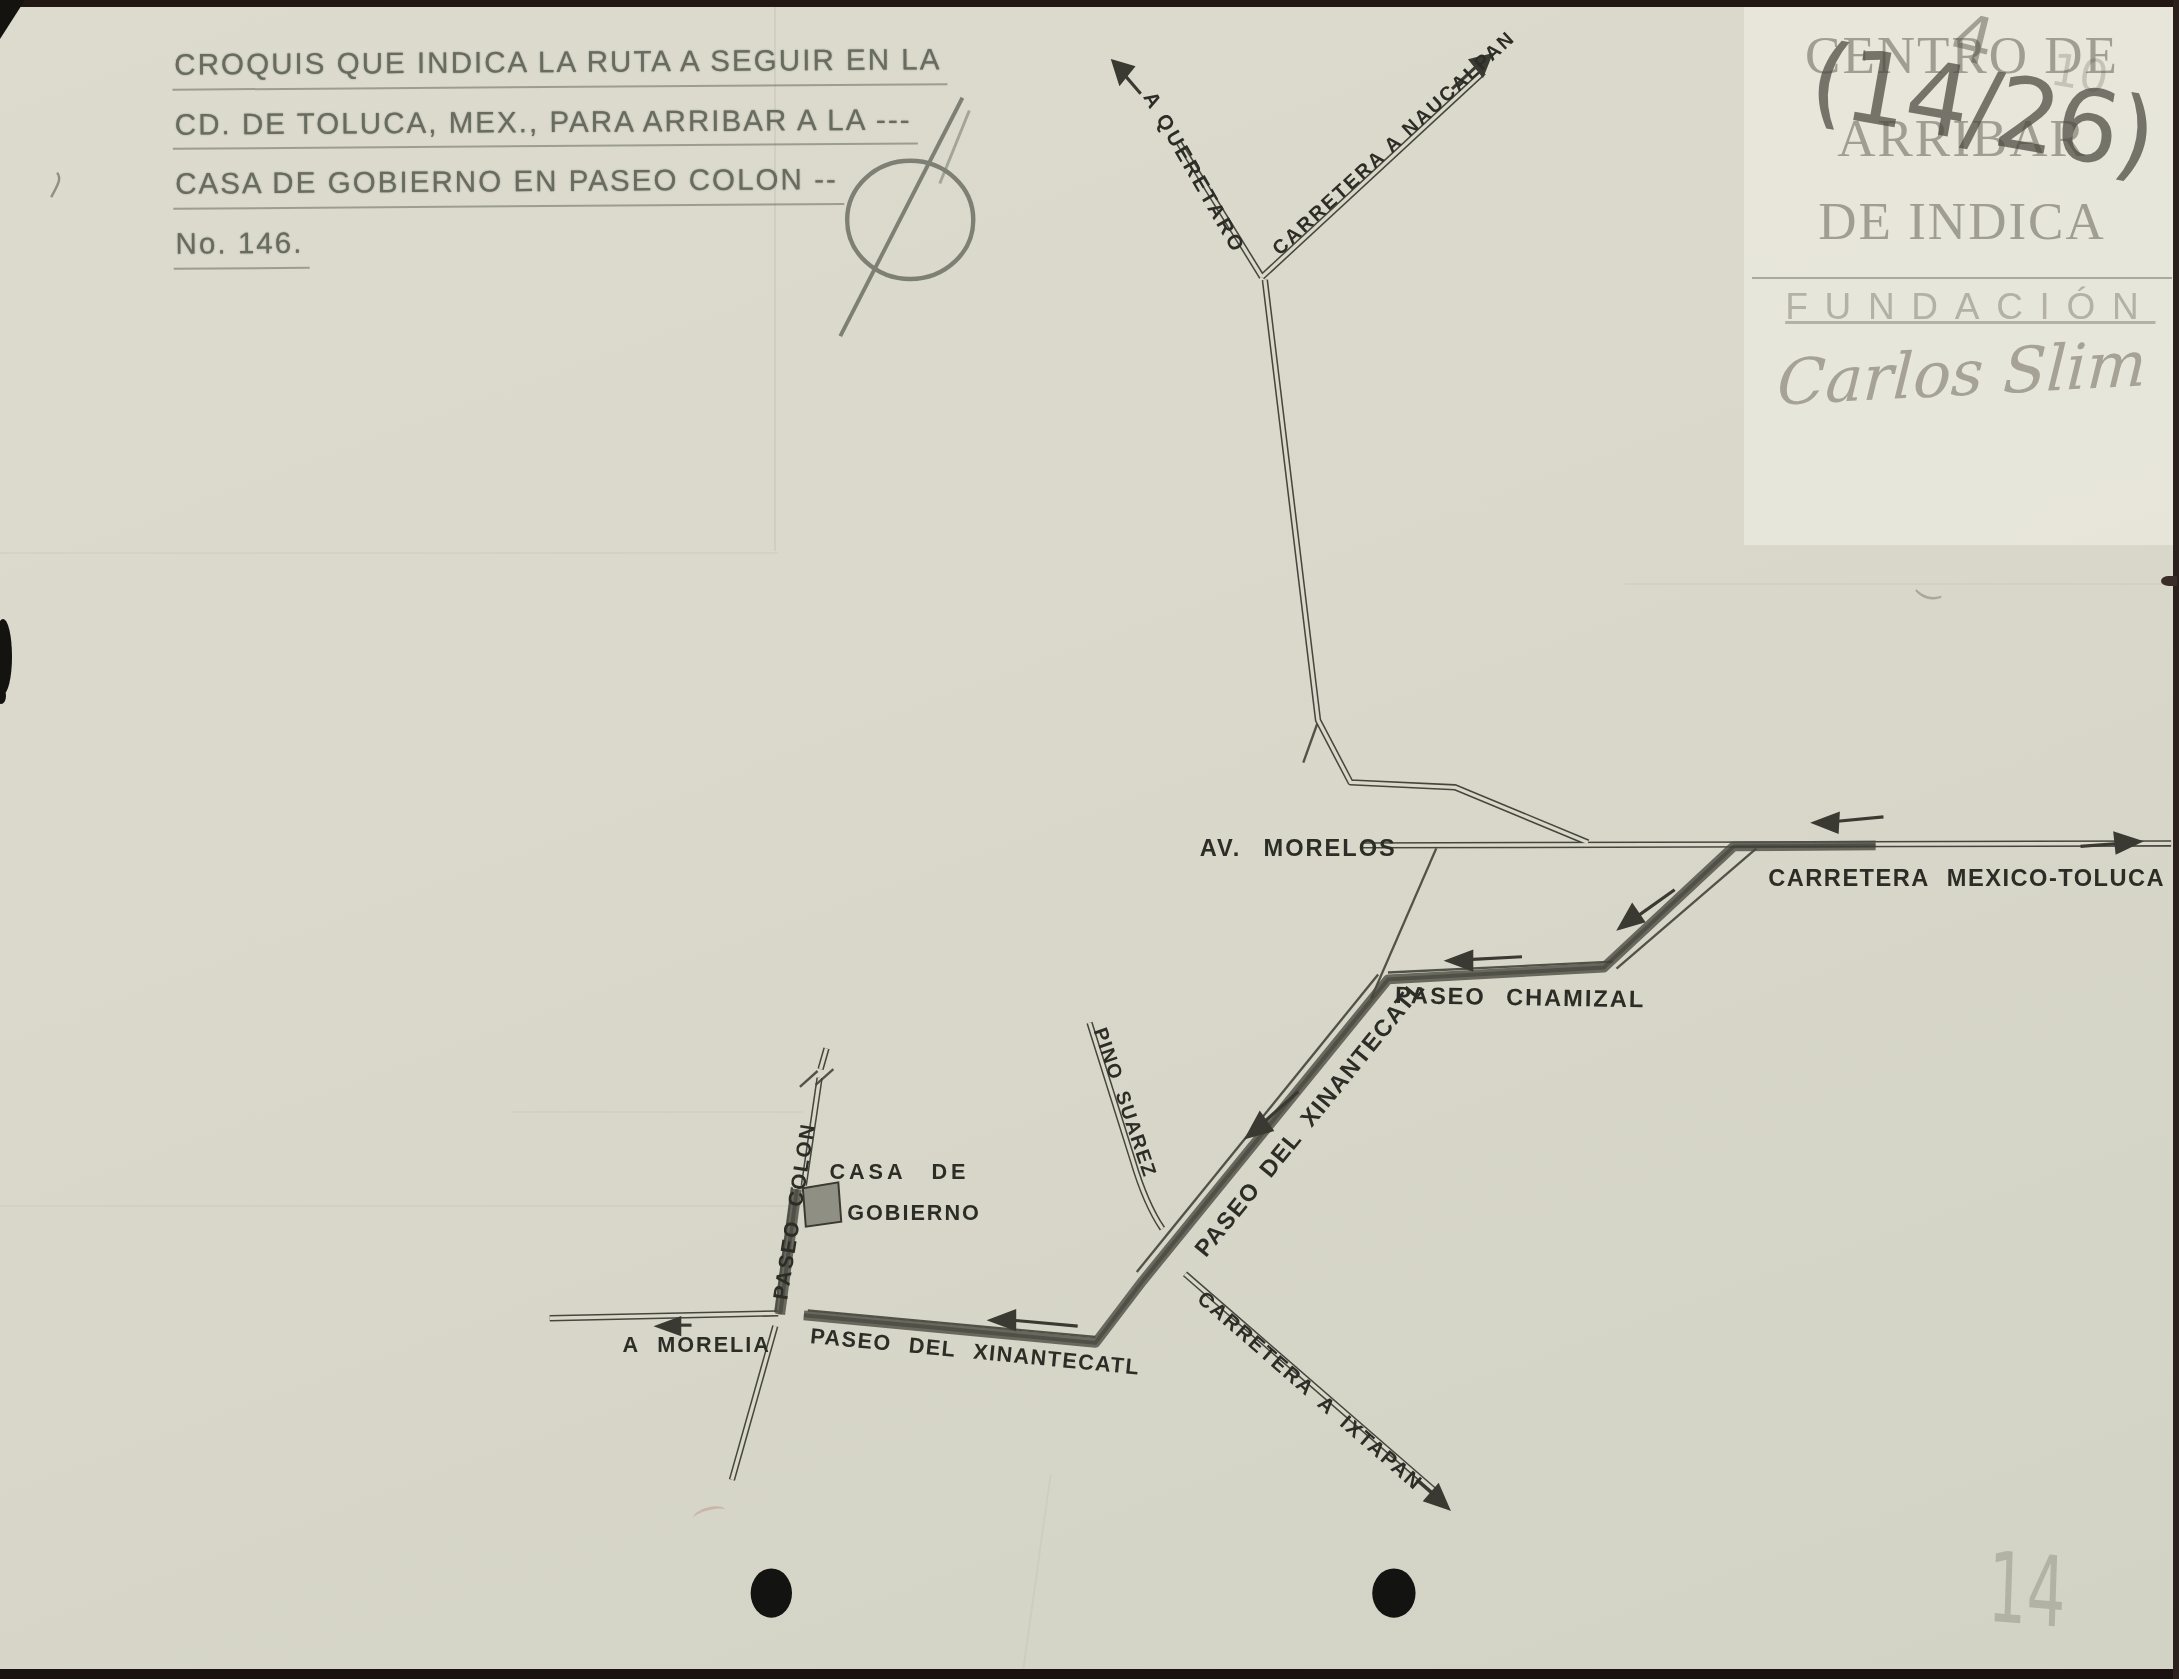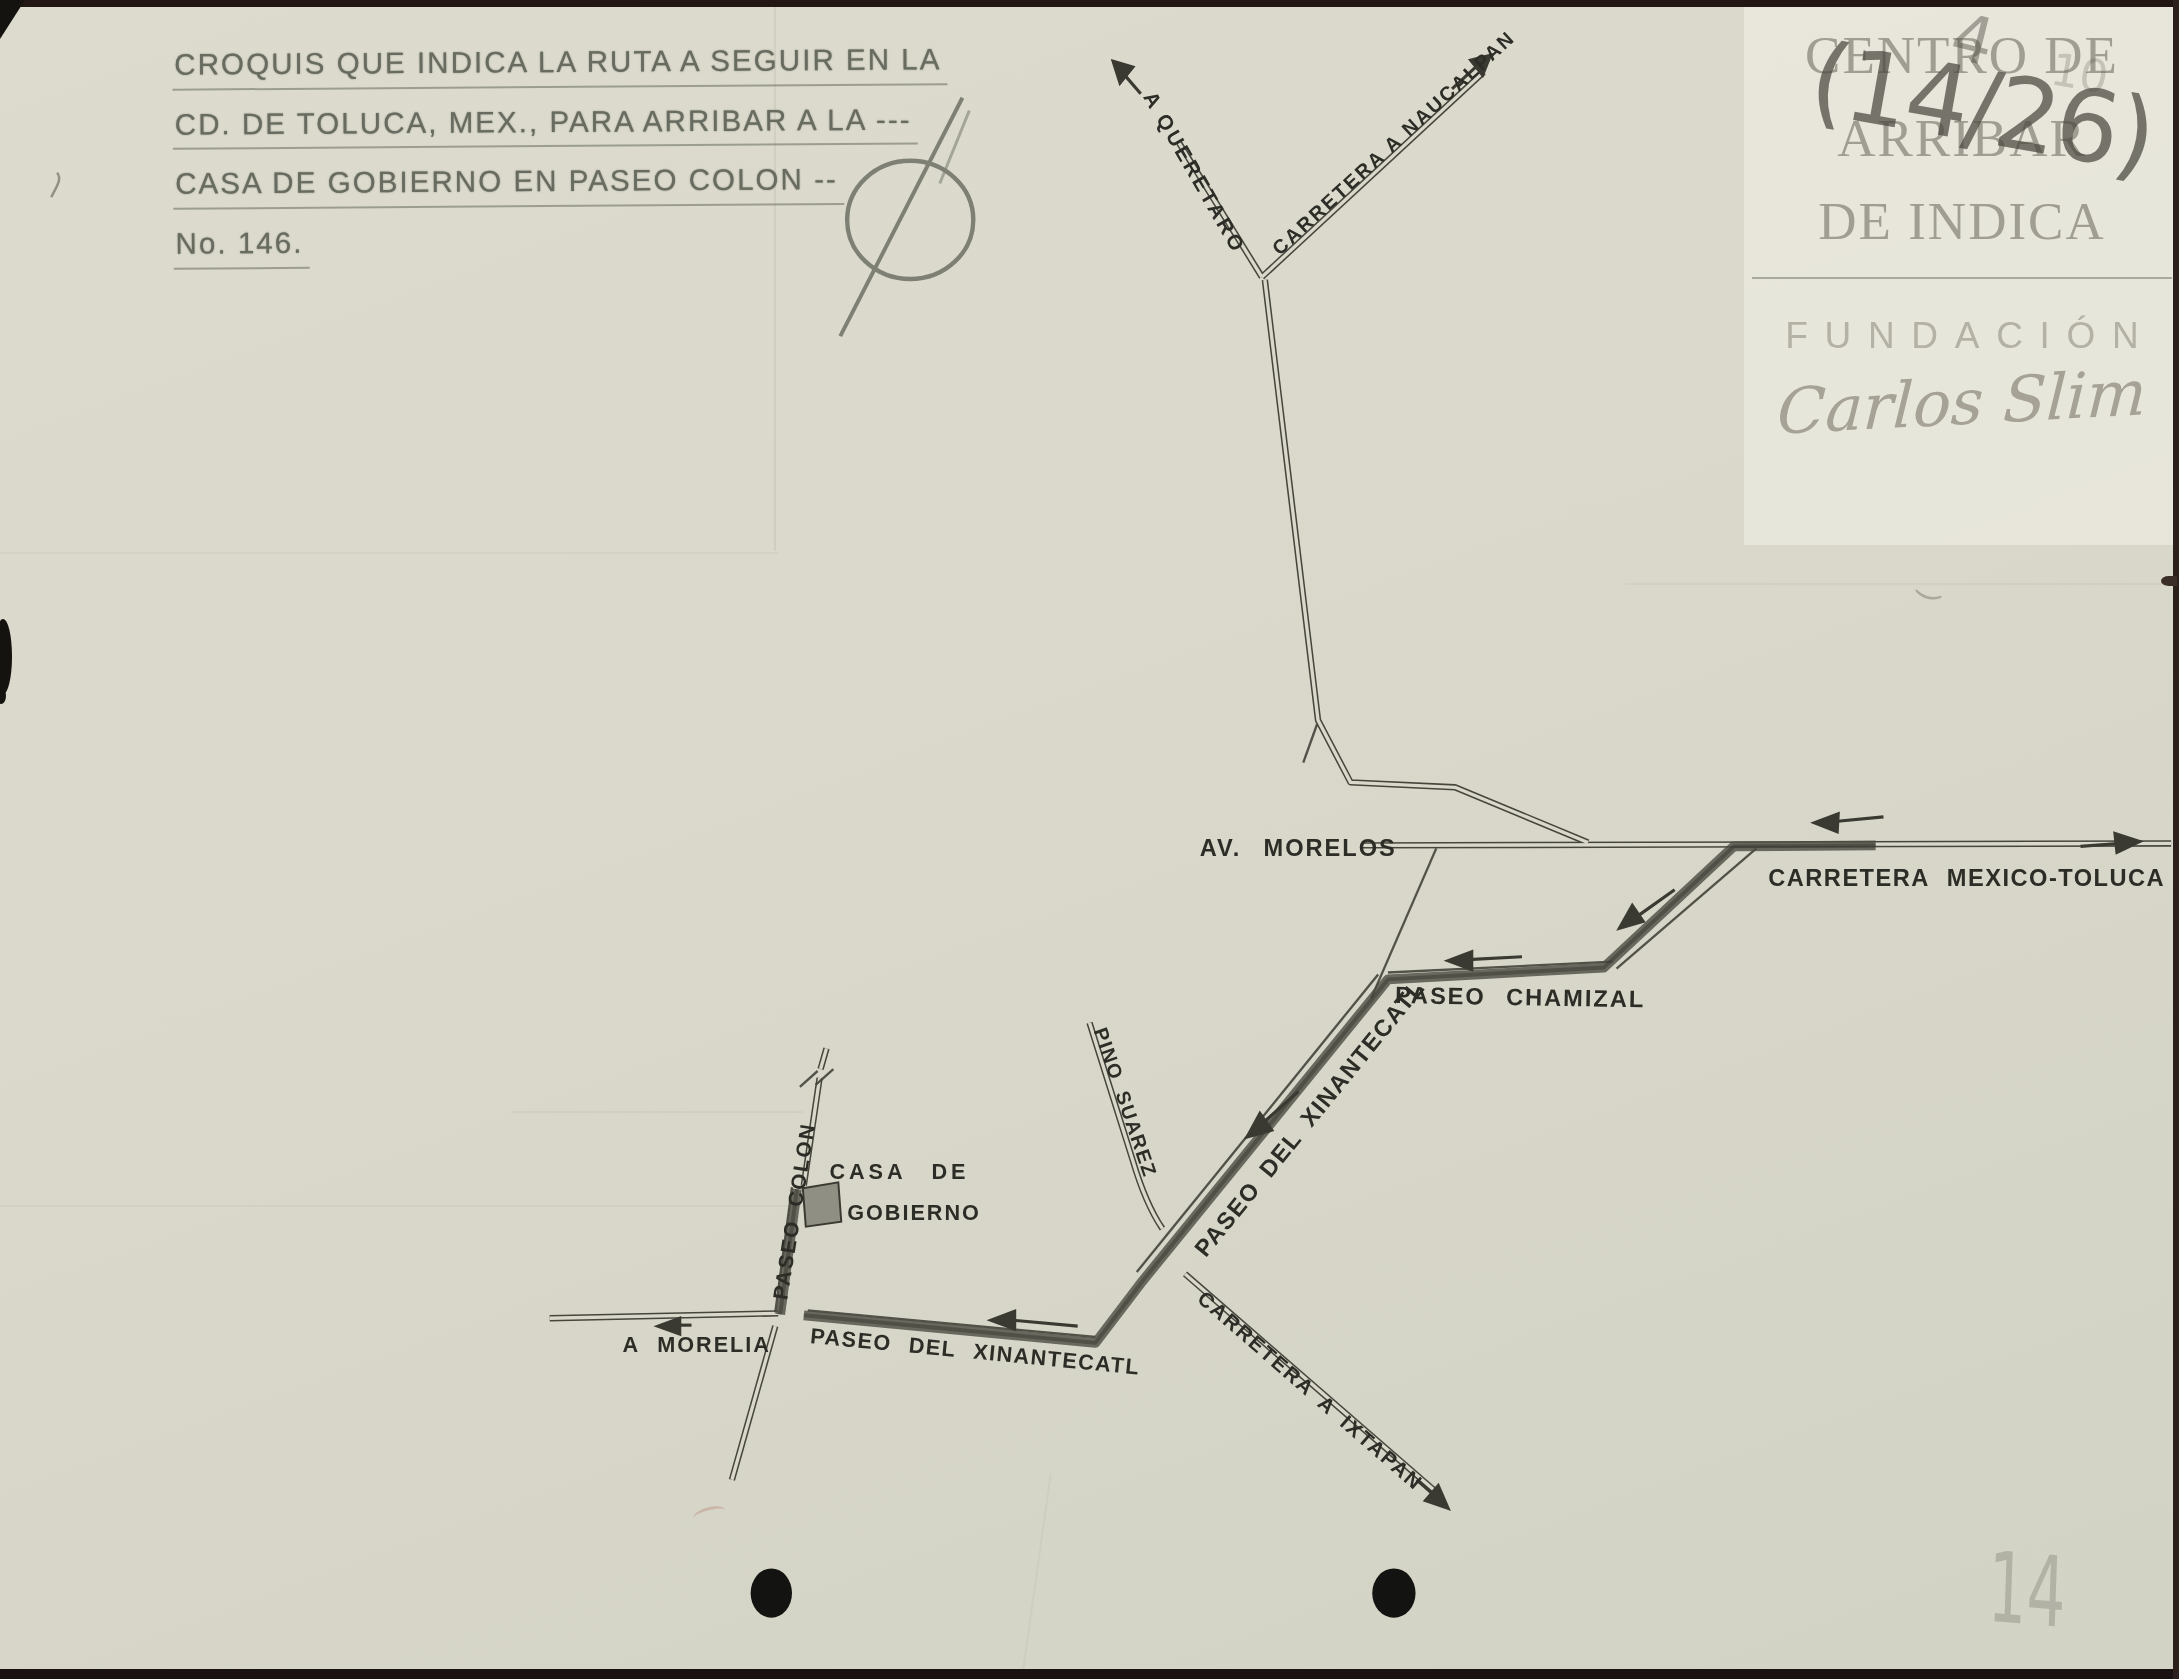--- a/index.html
+++ b/index.html
@@ -21,21 +21,21 @@
   .crease{position:absolute;background:rgba(70,70,55,0.07);}
   .crease.soft{background:rgba(70,70,55,0.045);}
 
   
   .wm-band{position:absolute;left:1744px;top:0;width:436px;height:545px;
     background:rgba(246,244,233,0.5);color:rgba(152,150,137,0.9);text-align:center;}
   .wm-line{font-family:"Liberation Serif",serif;font-size:53px;line-height:83px;letter-spacing:2px;}
   .wm-line:first-child{margin-top:13.8px;}
   .wm-rule{border:none;border-top:2px solid rgba(150,148,138,0.75);margin:13.8px 7.9px 0 7.9px;}
   .wm-fund{font-family:"Liberation Sans",sans-serif;font-size:37px;letter-spacing:16.7px;
-    color:rgba(170,168,154,0.85);margin-top:36px;text-indent:16.7px;}
+    color:rgba(170,168,154,0.85);margin-top:7px;text-indent:16.7px;text-decoration:underline;}
   .wm-sig{font-family:"DejaVu Serif",serif;font-style:italic;font-size:63px;
     color:rgba(158,155,142,0.9);margin-top:9.9px;transform:rotate(-3deg) skewX(-6deg);}
 
   
   .title-block{position:absolute;left:173px;top:45px;transform:rotate(-0.4deg);
     color:#686c60;text-shadow:0 0 1.5px rgba(104,108,96,0.85);}
   .title-line{display:table;font-size:29.6px;letter-spacing:2px;white-space:pre;
     padding:0 5.9px 6.9px 2px;margin-bottom:16.7px;border-bottom:2px solid rgba(104,108,96,0.55);}
 
   

